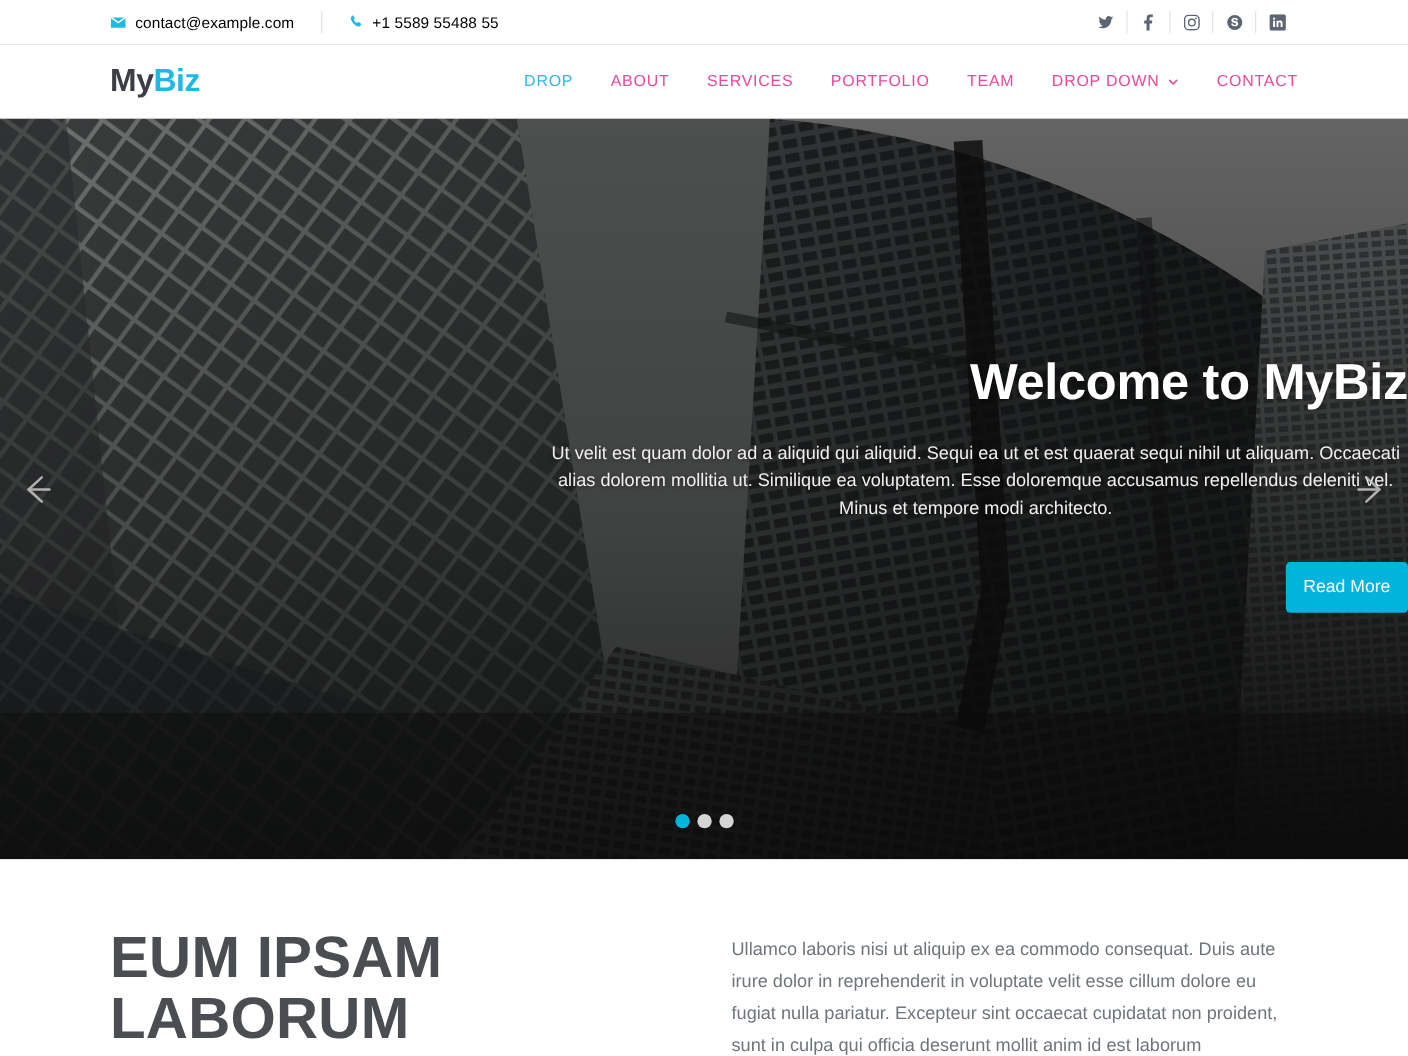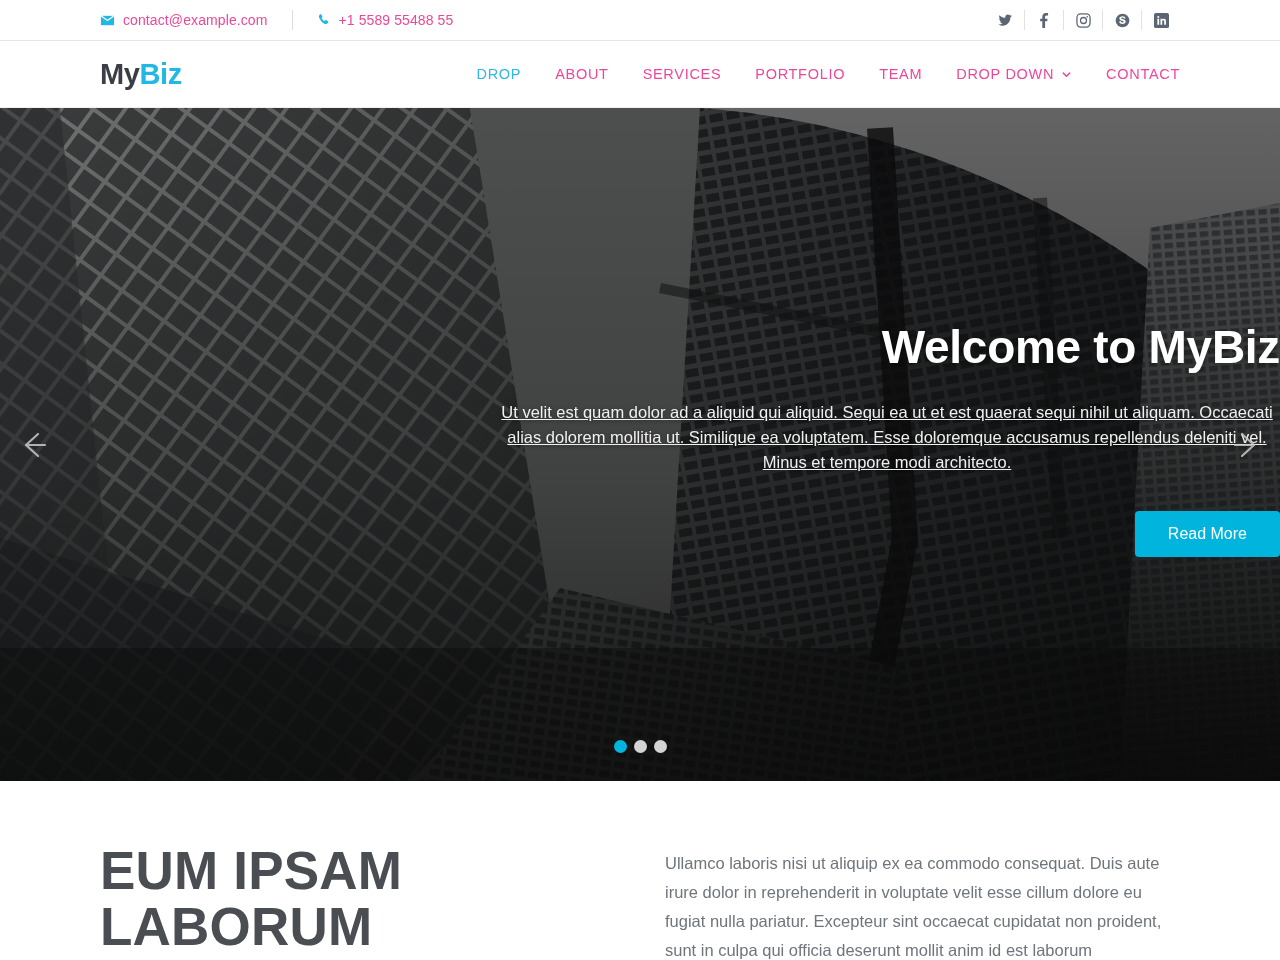--- a/index.html
+++ b/index.html
@@ -15,21 +15,21 @@
     height: 41px;
     background: #ffffff;
     border-bottom: 1px solid #e8e8e8;
     display: flex;
     align-items: center;
     padding: 0 100px 0 100px;
   }
   .topbar-left { display: flex; align-items: center; }
   .contact-item {
     display: flex; align-items: center;
-    font-size: 14px; color: #ec4899;
+    font-size: 14px; color: #000000;
     letter-spacing: .1px;
   }
   .contact-item .ico { margin-right: 8px; display:flex; align-items:center; color:#20b8e4; }
   .tb-divider {
     width: 1px; height: 20px; background: #dcdcdc;
     margin: 0 24px;
   }
   .topbar-right { margin-left: auto; display: flex; align-items: center; }
   .social {
     width: 38px; height: 41px;
@@ -96,28 +96,27 @@
     text-shadow: 0 1px 6px rgba(0,0,0,.35);
     margin-bottom: 26px;
   }
   .hero-text {
     color: #f0f0f0;
     font-size: 16.5px;
     line-height: 25px;
     max-width: 786px;
     text-shadow: 0 1px 4px rgba(0,0,0,.45);
     margin-bottom: 36px;
-    text-decoration: underline;
   }
   .btn-readmore {
     display: inline-block;
     background: #00b4dd;
     color: #ffffff;
     font-size: 16px;
-    padding: 14px 33px;
+    padding: 14px 16px;
     border-radius: 4px;
     cursor: pointer;
     border: none;
     font-family: "Liberation Sans", sans-serif;
   }
   .hero-arrow {
     position: absolute; top: 50%; transform: translateY(-50%);
     width: 52px; height: 52px;
     display: flex; align-items: center; justify-content: center;
     color: #c9c9c9; cursor: pointer;

